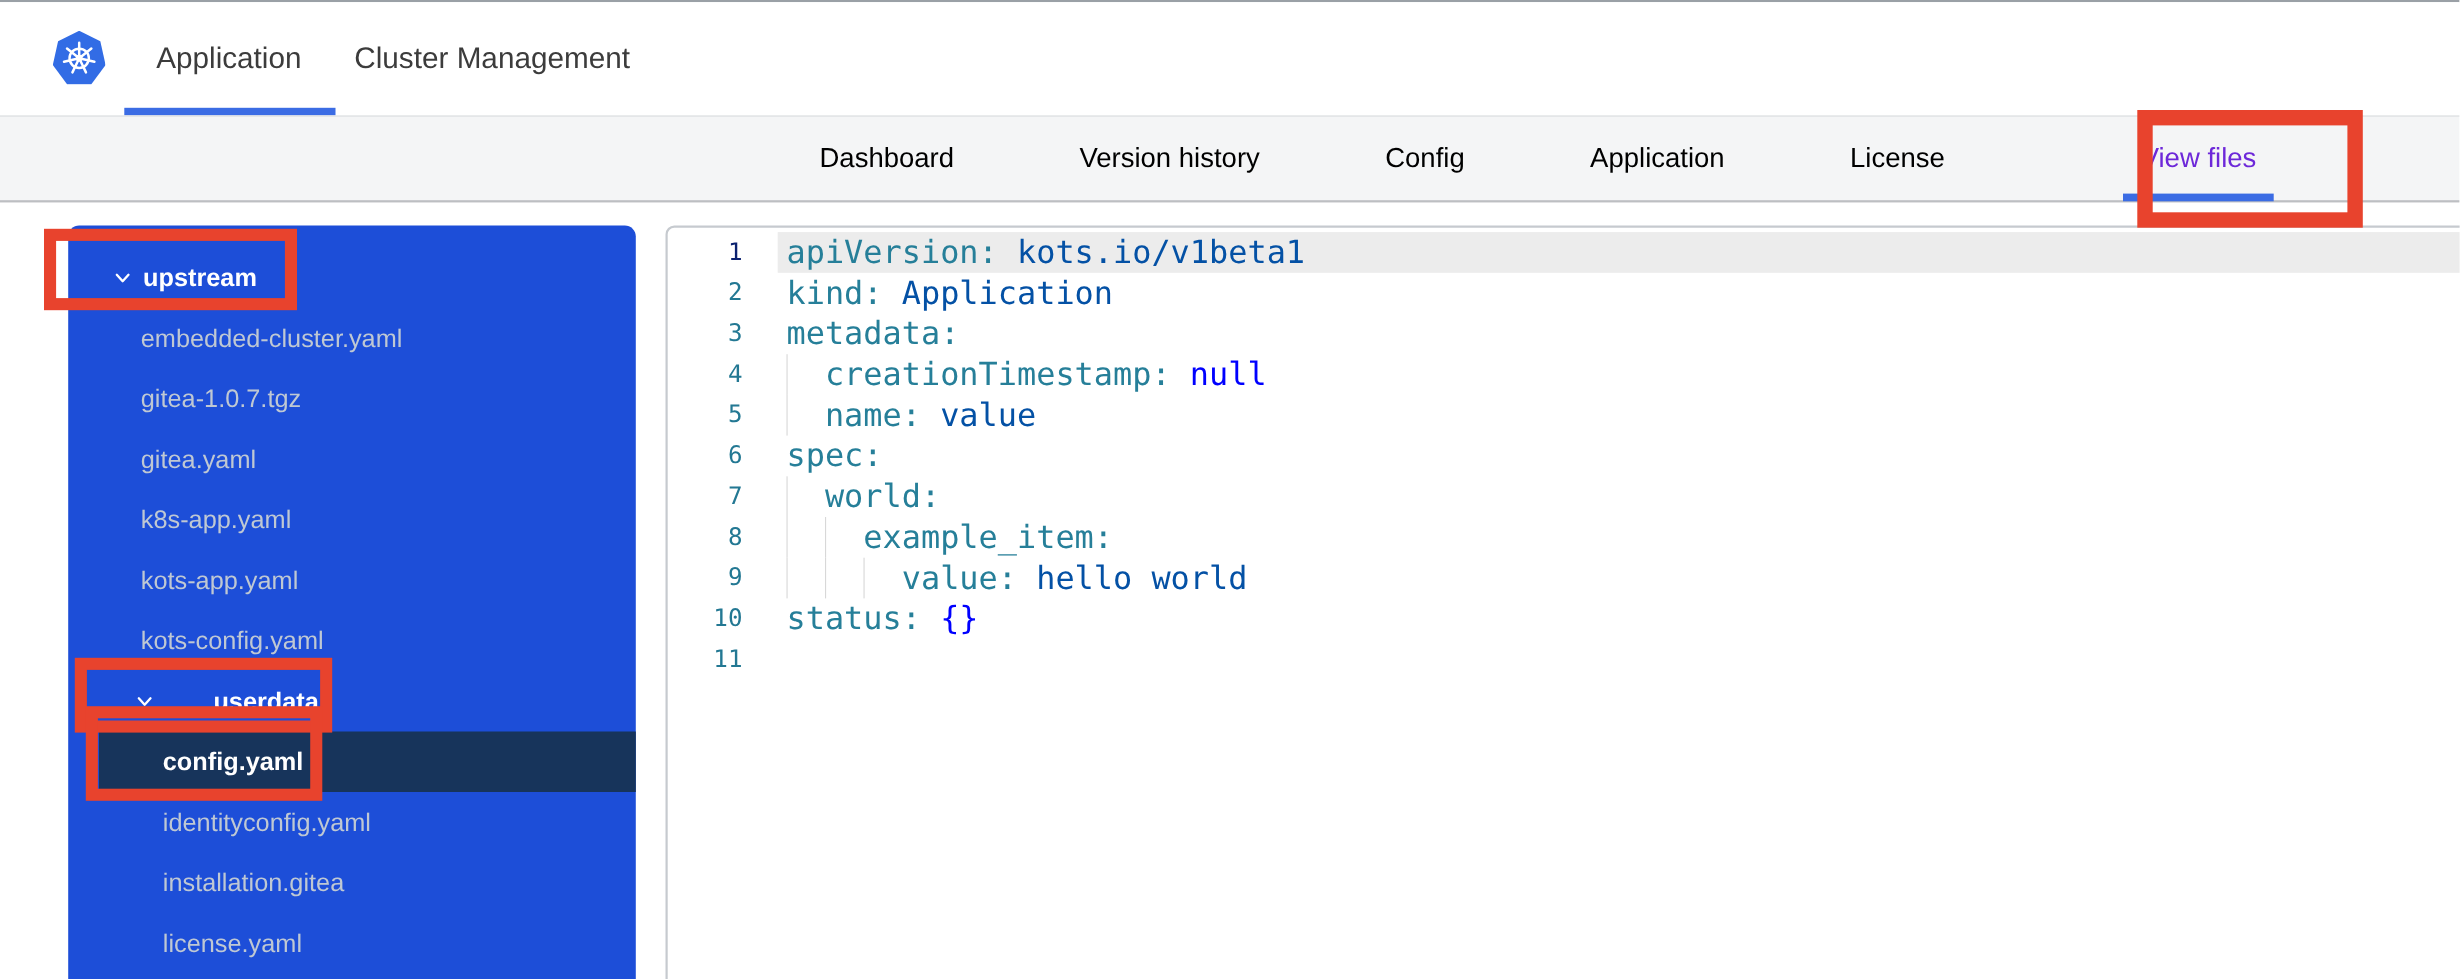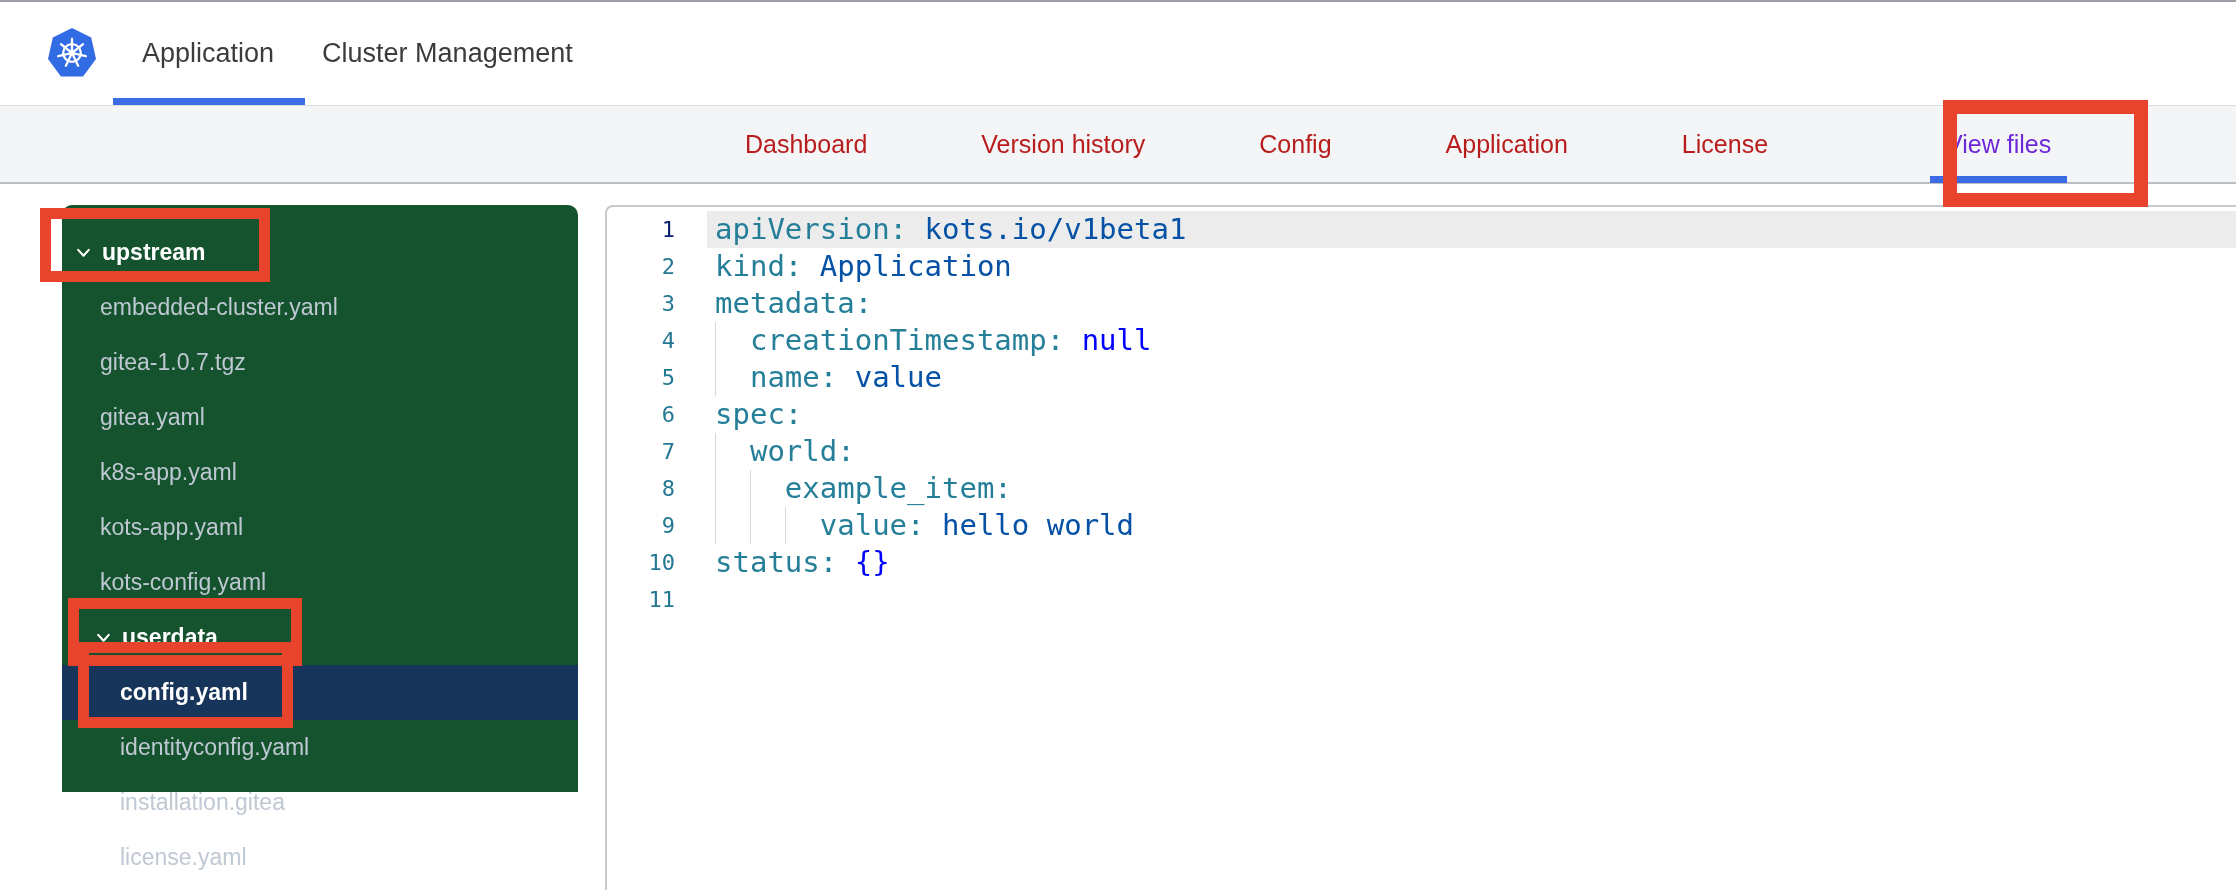--- a/index.html
+++ b/index.html
@@ -30,43 +30,43 @@
   }
 
   
   .subnav{
     position:absolute;left:0;top:105px;width:100%;height:79px;
     background:#f4f5f6;border-top:1px solid #dadcde;border-bottom:2px solid #bdbfc2;
     box-sizing:border-box;display:flex;align-items:stretch;padding-left:688px;gap:0;
   }
   .subnav-item{
     position:relative;display:flex;align-items:center;height:100%;
-    padding:0 57px;font-size:25px;color:#b91c1c;cursor:pointer;white-space:nowrap;
+    padding:0 57px;font-size:25px;color:#000000;cursor:pointer;white-space:nowrap;
   }
   .subnav-item.active{color:#6d28d9;}
   .subnav-item.active::after{
     content:"";position:absolute;left:41px;right:41px;bottom:-1px;height:7px;background:#3b6ce4;
   }
   .subnav-item:last-child{margin-left:64px;}
 
   
   .filetree{
-    position:absolute;left:62px;top:205px;width:516px;height:587px;
-    background:#14532d;border-radius:10px 10px 0 0;padding-top:20px;box-sizing:border-box;
+    position:absolute;left:62px;top:205px;width:516px;height:685px;
+    background:#1d4ed8;border-radius:10px 10px 0 0;padding-top:20px;box-sizing:border-box;padding-left:28px;
   }
   .tree-row{
     height:55px;display:flex;align-items:center;font-size:23px;color:#bfc8d3;
     cursor:pointer;box-sizing:border-box;white-space:nowrap;
   }
   .tree-row.folder{color:#ffffff;font-weight:700;}
   .tree-row.selected{background:#17345b;color:#ffffff;font-weight:700;}
   .tree-row .chevron{display:inline-flex;margin-right:10px;}
   .tree-row.lvl0{padding-left:13px;}
   .tree-row.lvl1.file{padding-left:38px;}
-  .tree-row.lvl1.folder{padding-left:33px;}
+  .tree-row.lvl1.folder{padding-left:33px;gap:44px;}
   .tree-row.lvl2.file{padding-left:58px;}
 
   
   .editor{
     position:absolute;left:605px;top:205px;right:-3px;bottom:-3px;
     background:#ffffff;border:2px solid #c6cacf;border-radius:8px 0 0 0;
   }
   .editor-inner{position:relative;width:100%;height:100%;padding-top:4px;box-sizing:border-box;}
   .gutter{position:absolute;left:0;top:4px;width:68px;}
   .ln{

